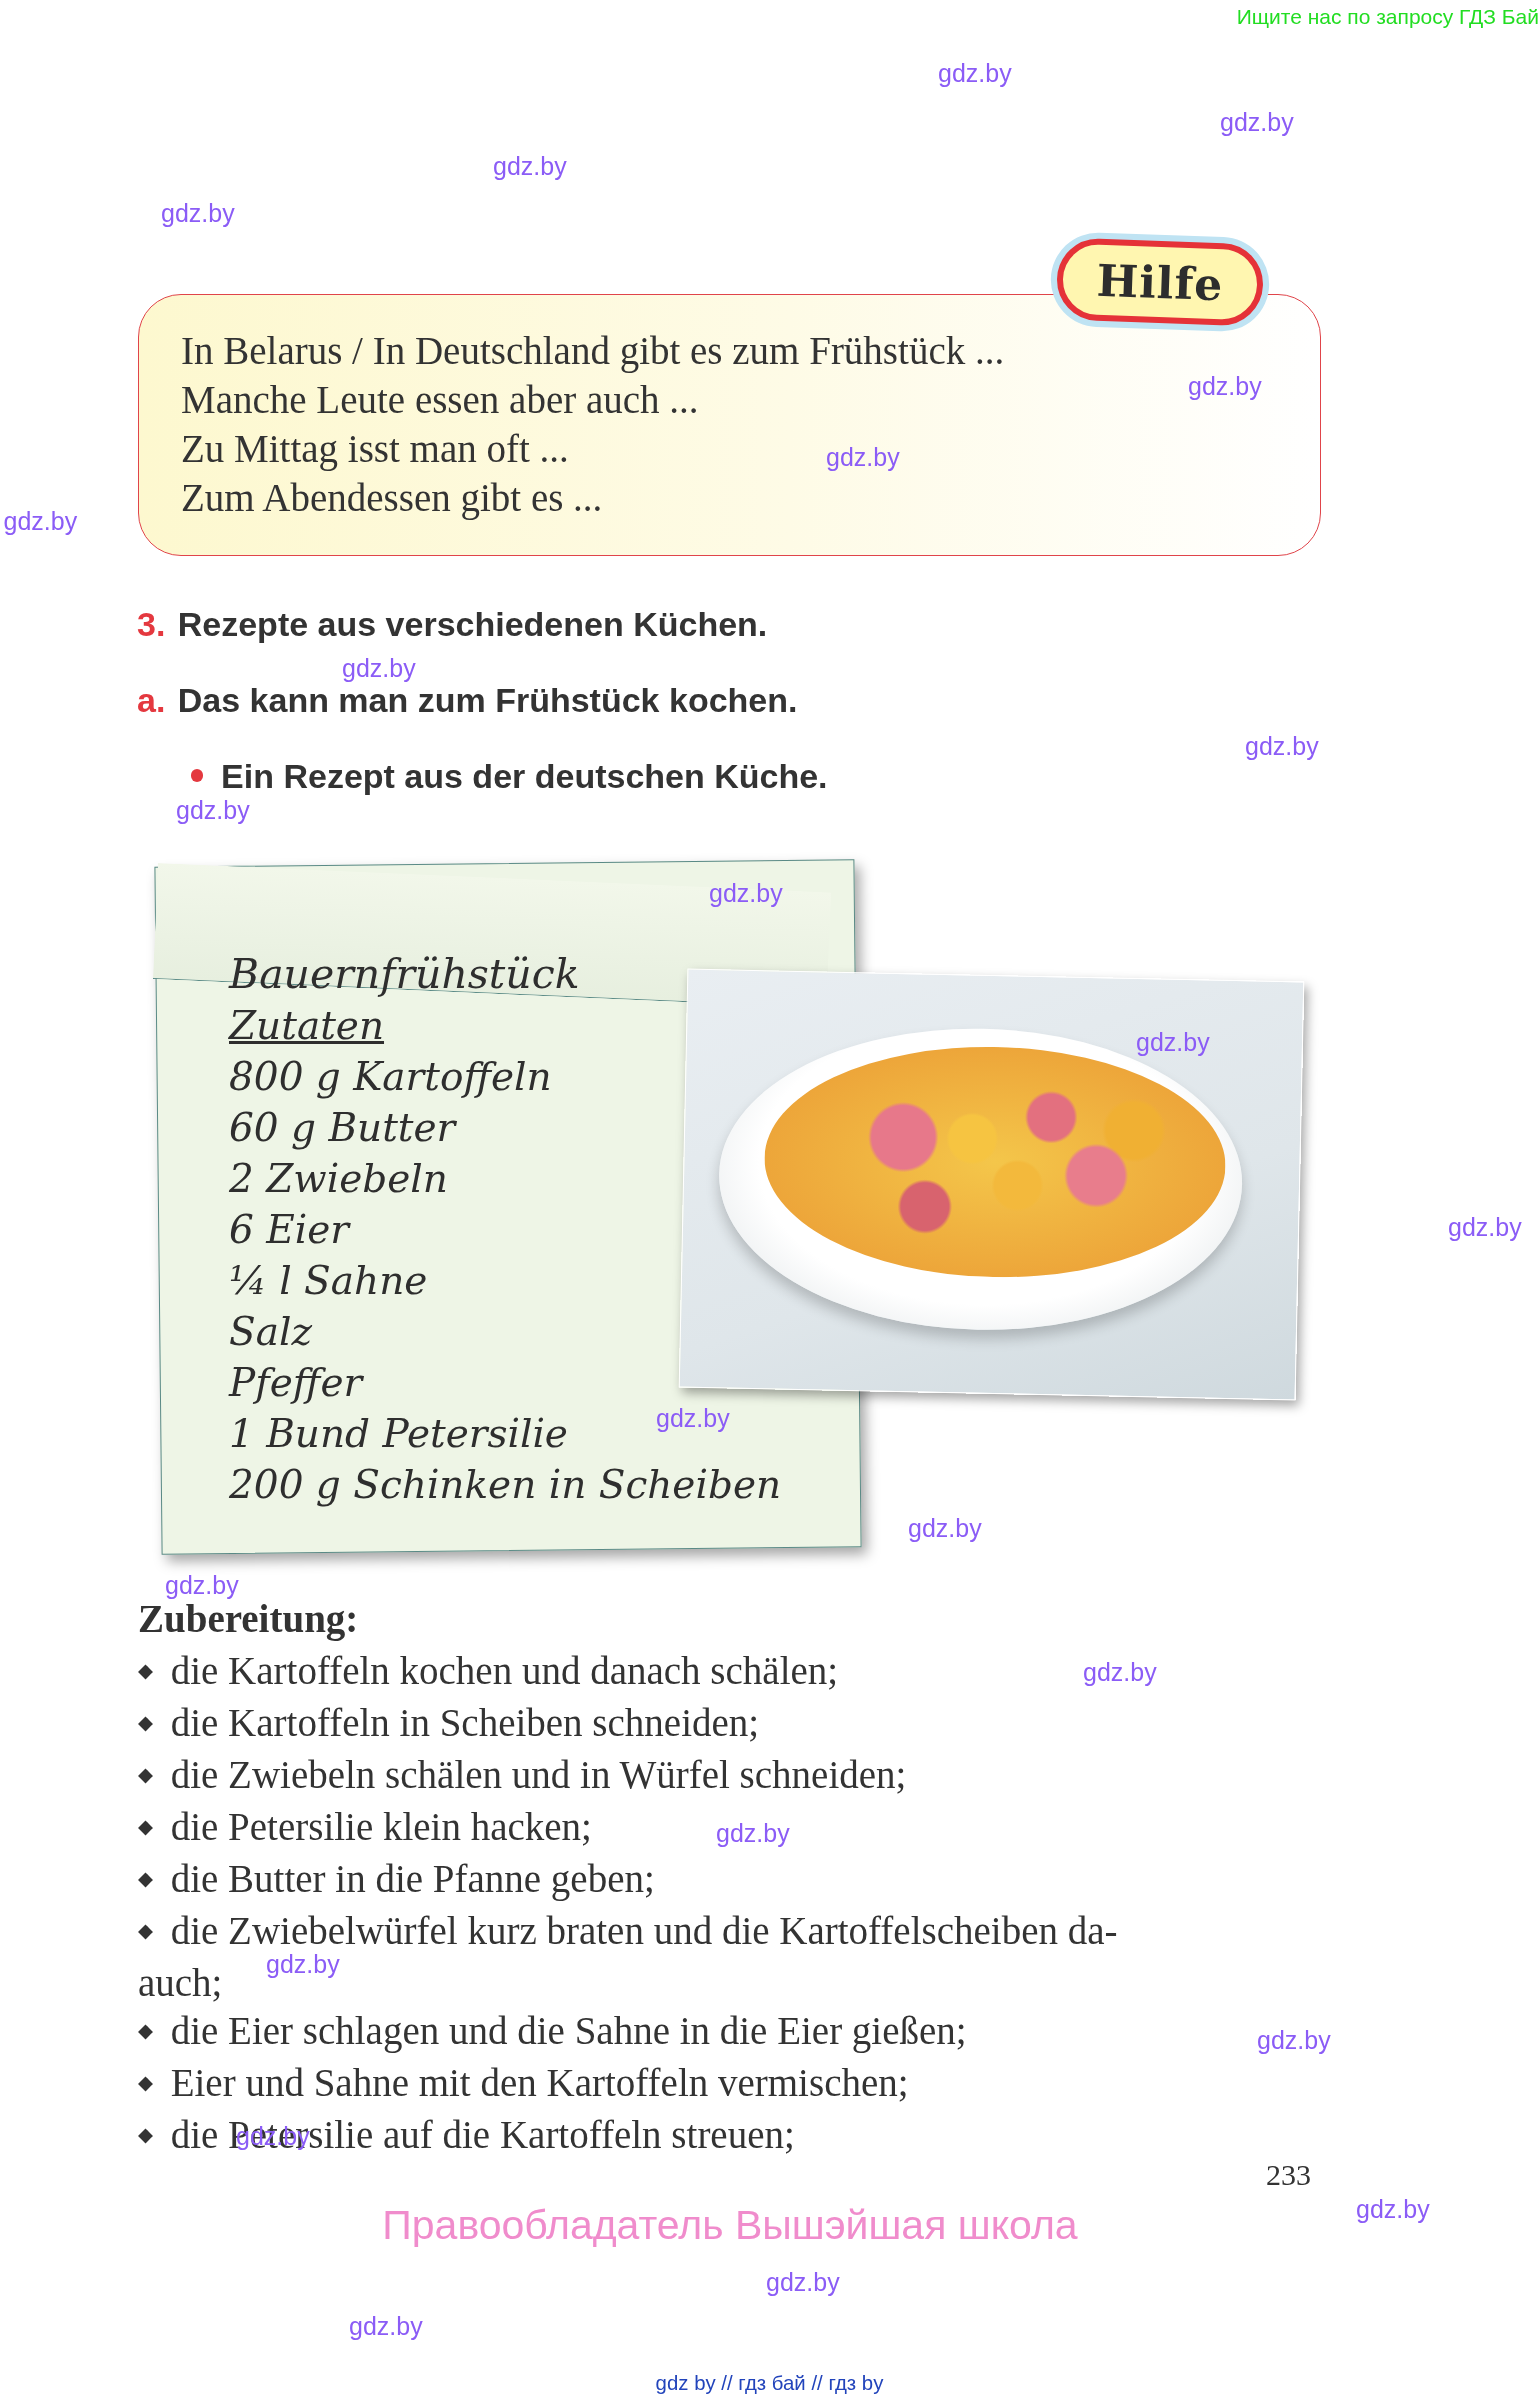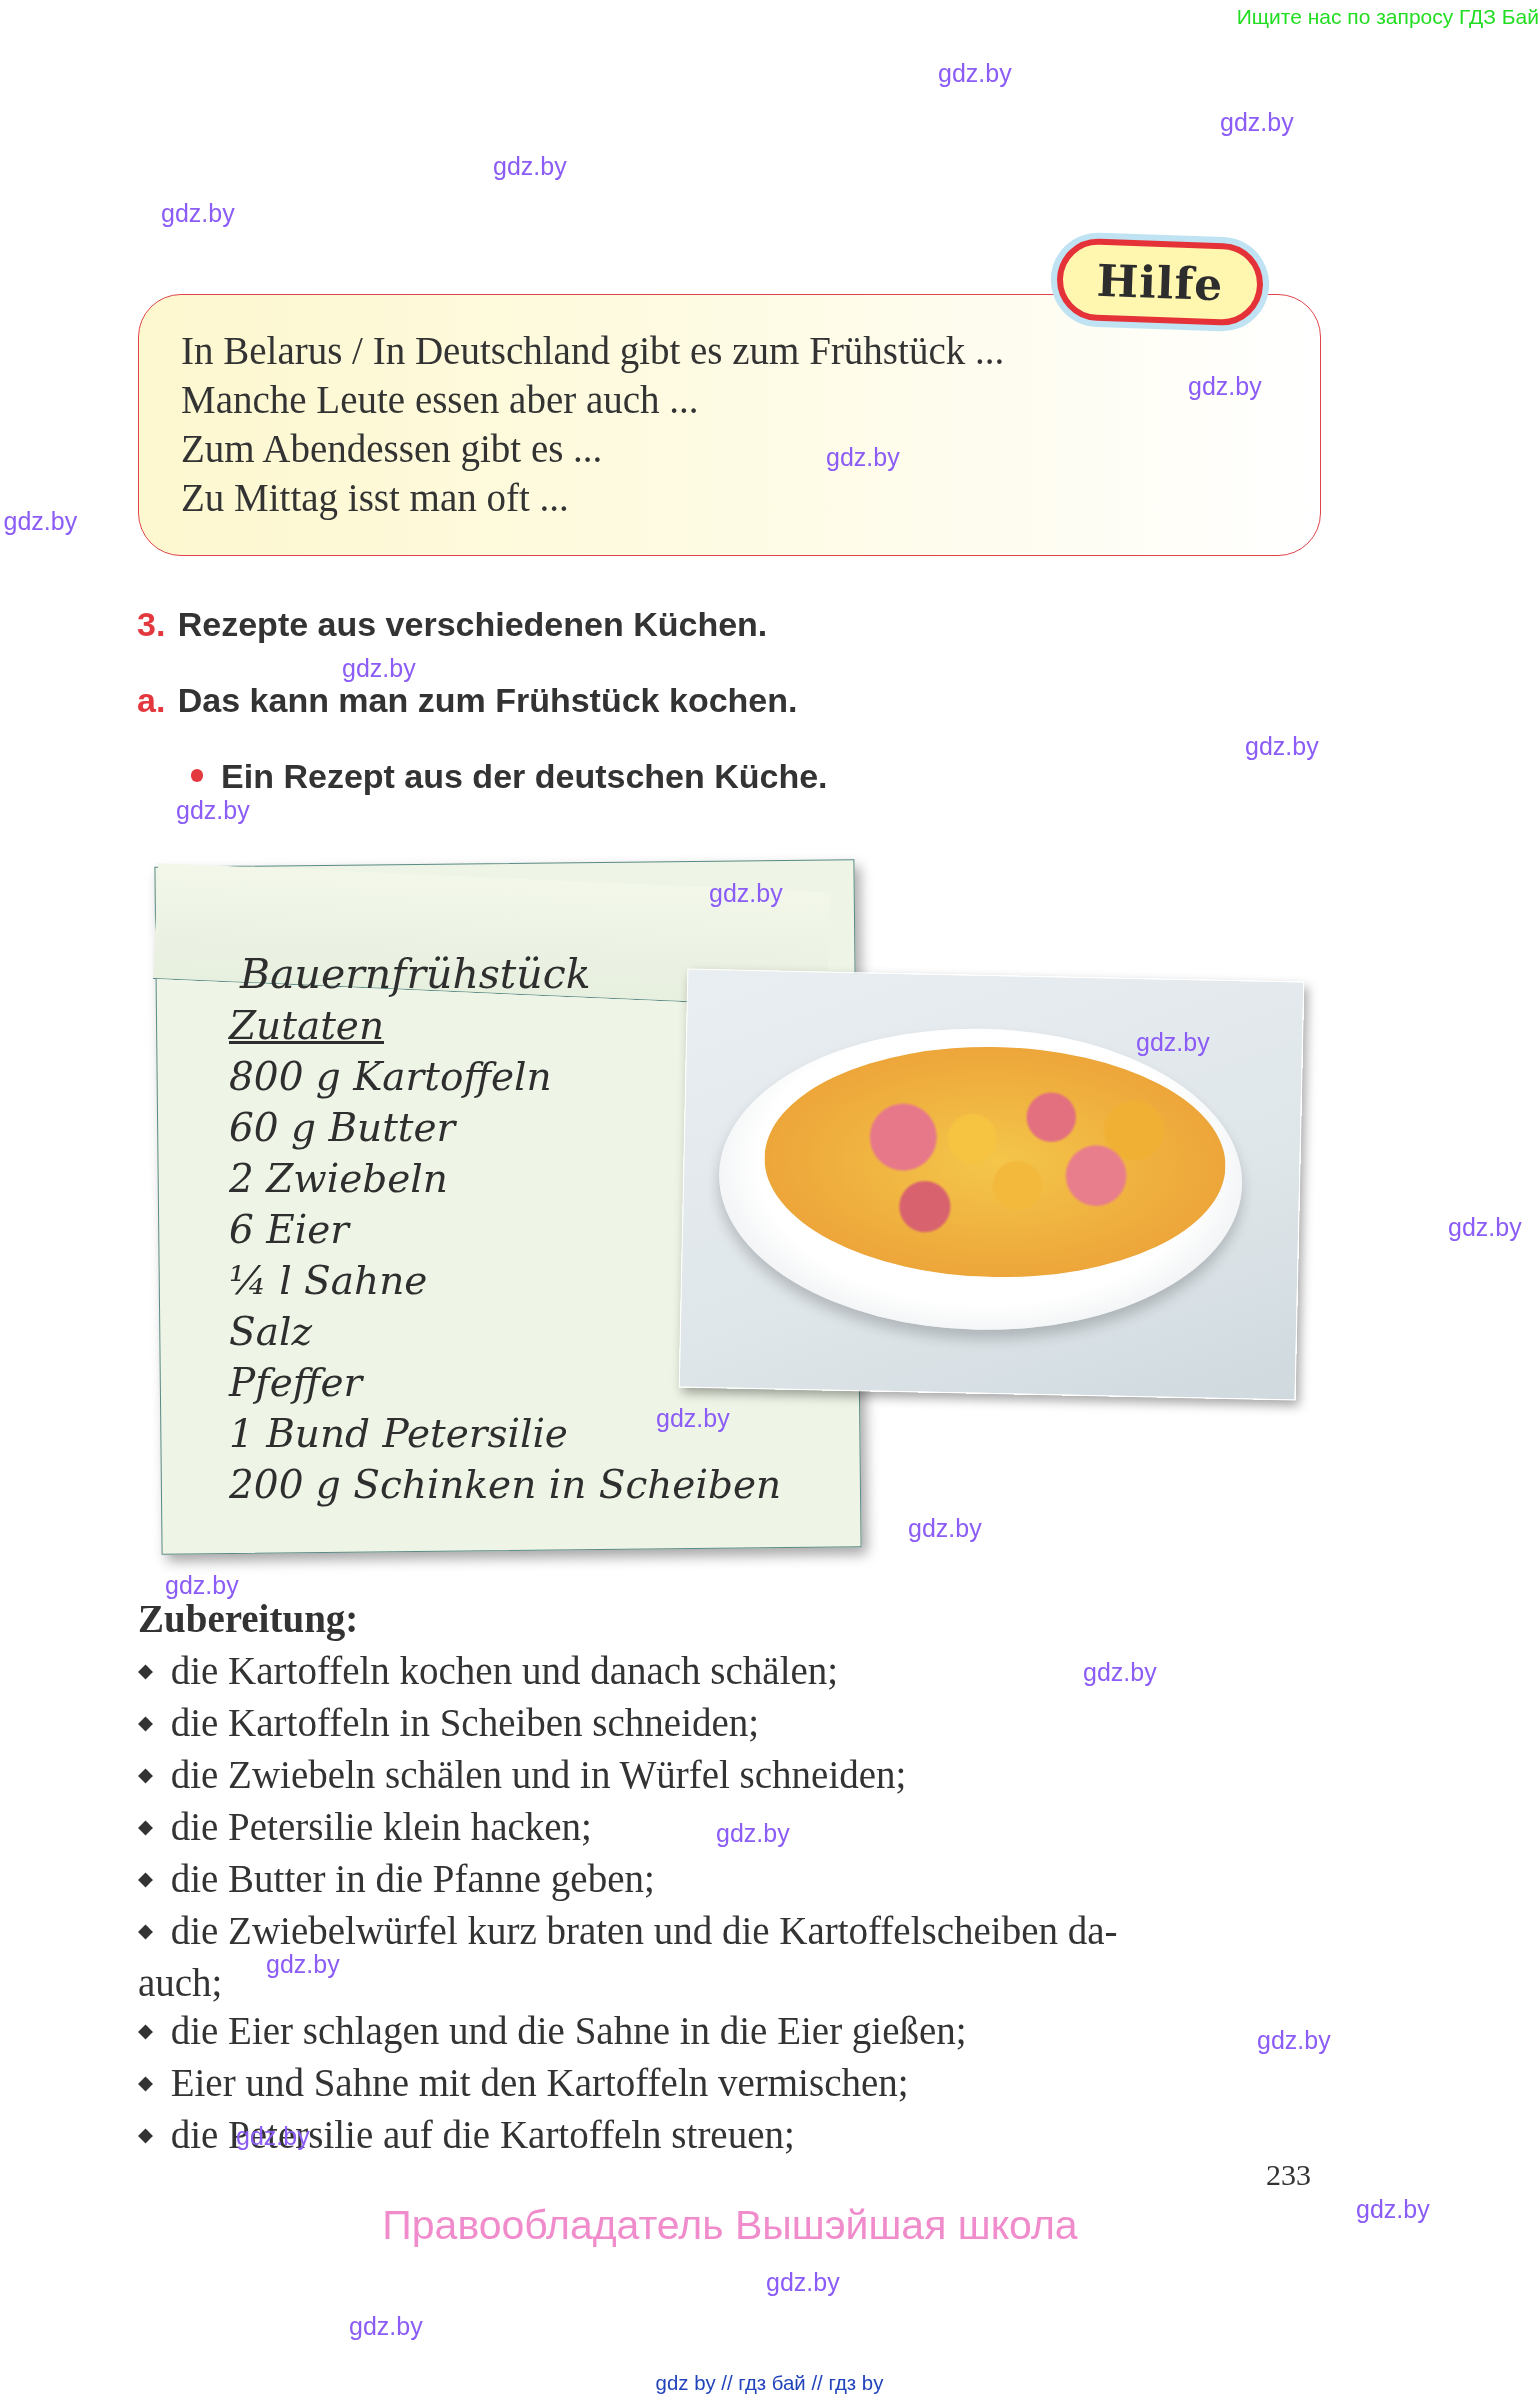--- a/index.html
+++ b/index.html
@@ -18,21 +18,21 @@
   
   .h-line { font-family:"Liberation Sans", sans-serif; font-weight:bold; font-size:34px; color:#333; white-space:nowrap; }
   .h-line .num { color:#e4383f; margin-right:12.4px; }
   .bullet-dot { display:inline-block; width:12.4px; height:12.4px; border-radius:50%; background:#e4383f; margin-right:17.7px; vertical-align:middle; position:relative; top:-3.5px; }
   
   .card { left:158px; top:863px; width:700px; height:688px; background:#eef5e6; border:1.8px solid #5a8a86;
     box-shadow:5.3px 7px 12.4px rgba(0,0,0,0.35); transform:rotate(-0.6deg); box-sizing:border-box; }
   .card-fold { left:158px; top:863px; width:674px; height:115px; background:linear-gradient(180deg,#f2f7ea,#e7efdf);
     border-bottom:1.8px solid #5a8a86; border-radius:0 0 35px 0; transform:rotate(2.5deg); transform-origin:left top; }
   .recipe { left:229px; top:949px; font-family:"DejaVu Serif", serif; font-style:italic; font-size:39px; line-height:51px; color:#2e2e2e; }
-  .recipe .title { font-size:41px;margin-left:11px; }
+  .recipe .title { font-size:41px; }
   .recipe .sub { text-decoration:underline; }
   
   .photo { left:683px; top:975px; width:615px; height:417px; background:linear-gradient(160deg,#e9eef2 0%,#dfe6ea 60%,#cfd9de 100%);
     box-shadow:3.5px 5.3px 10.6px rgba(0,0,0,0.35); transform:rotate(1.2deg); overflow:hidden; border:0.9px solid #fff; }
   .plate { position:absolute; left:35px; top:53px; width:523px; height:301px; border-radius:50%; background:radial-gradient(ellipse at 50% 45%,#ffffff 60%,#d7dde0 100%);
     box-shadow:0 8.9px 14px rgba(0,0,0,0.2); }
   .food { position:absolute; left:80px; top:71px; width:461px; height:230px; border-radius:50%;
     background:radial-gradient(circle at 30% 40%,#e7788a 0 9%,transparent 10%),
                radial-gradient(circle at 62% 30%,#e3707f 0 7%,transparent 8%),
                radial-gradient(circle at 72% 55%,#e87d8c 0 8%,transparent 9%),
@@ -61,22 +61,22 @@
 <div class="wm" style="left:493px;top:152px">gdz.by</div>
 <div class="wm" style="left:161px;top:199px">gdz.by</div>
 
 <div class="abs hilfe-box"></div>
 <div class="abs hilfe-badge">
   <span>Hilfe</span>
 </div>
 <div class="abs hilfe-lines">
   <div>In Belarus / In Deutschland gibt es zum Frühstück ...</div>
   <div>Manche Leute essen aber auch ...</div>
+  <div>Zu Mittag isst man oft ...</div>
   <div>Zum Abendessen gibt es ...</div>
-  <div>Zu Mittag isst man oft ...</div>
 </div>
 <div class="wm" style="left:1188px;top:372px">gdz.by</div>
 <div class="wm" style="left:826px;top:443px">gdz.by</div>
 <div class="wm" style="left:3.5px;top:507px">gdz.by</div>
 
 <div class="abs h-line" style="left:137px;top:605px">
   <span class="num">3.</span><span>Rezepte aus verschiedenen Küchen.</span>
 </div>
 <div class="wm" style="left:342px;top:654px">gdz.by</div>
 <div class="abs h-line" style="left:137px;top:681px">

